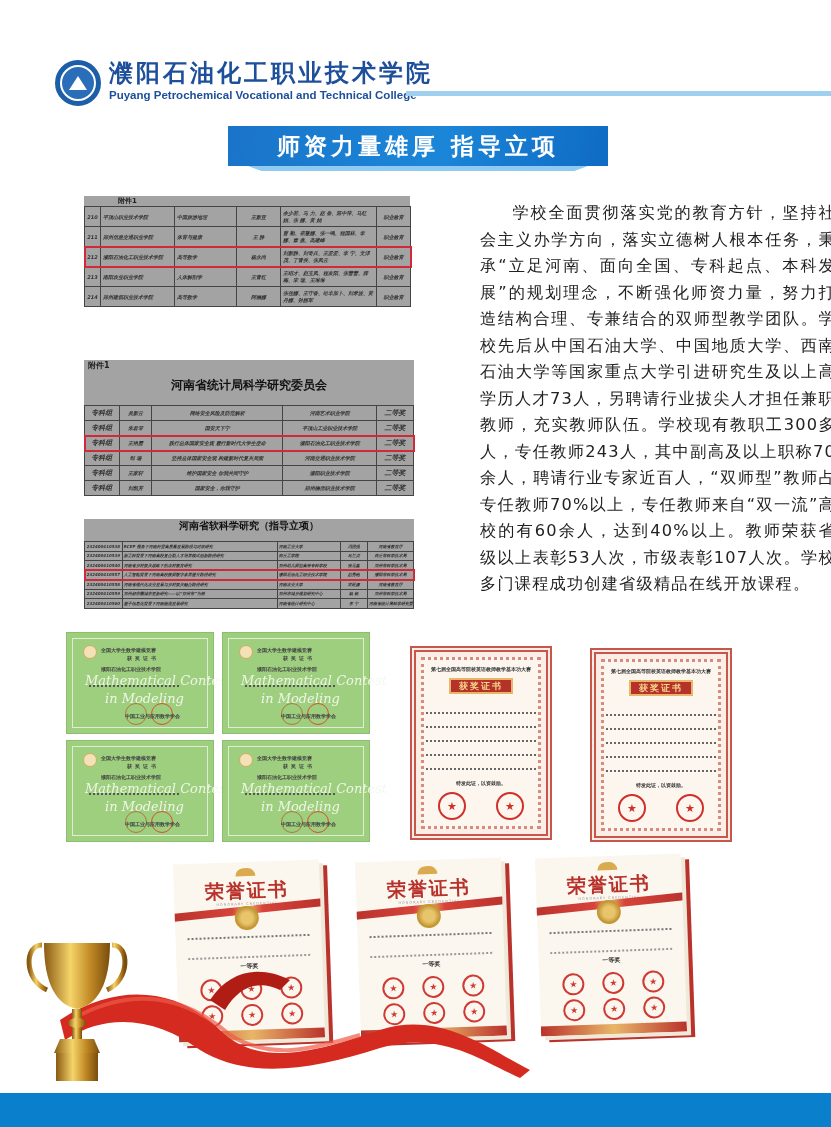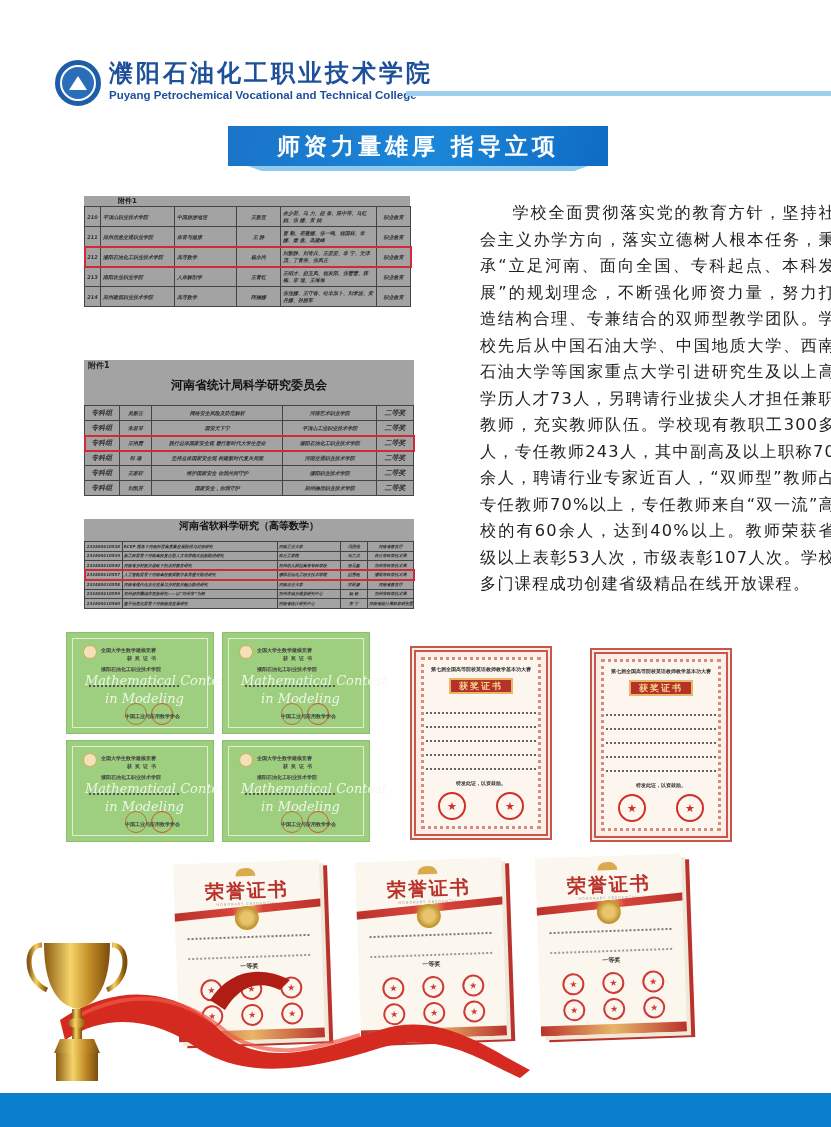--- a/index.html
+++ b/index.html
@@ -219,21 +219,21 @@
           <td>刘凯芳</td>
           <td>国家安全，你我守护</td>
           <td>郑州德信职业技术学院</td>
           <td class="grade">二等奖</td>
         </tr>
       </tbody>
   </table>
 </div>
 
 <div class="doc doc3">
-  <div class="doc-title">河南省软科学研究（高等数学）</div>
+  <div class="doc-title">河南省软科学研究（指导立项）</div>
   <table class="mini">
     <colgroup>
         <col style="width:36px">
         <col style="width:148px">
         <col style="width:60px">
         <col style="width:26px">
         <col style="width:44px">
       </colgroup>
     <tbody id="doc3-body">
         <tr>

